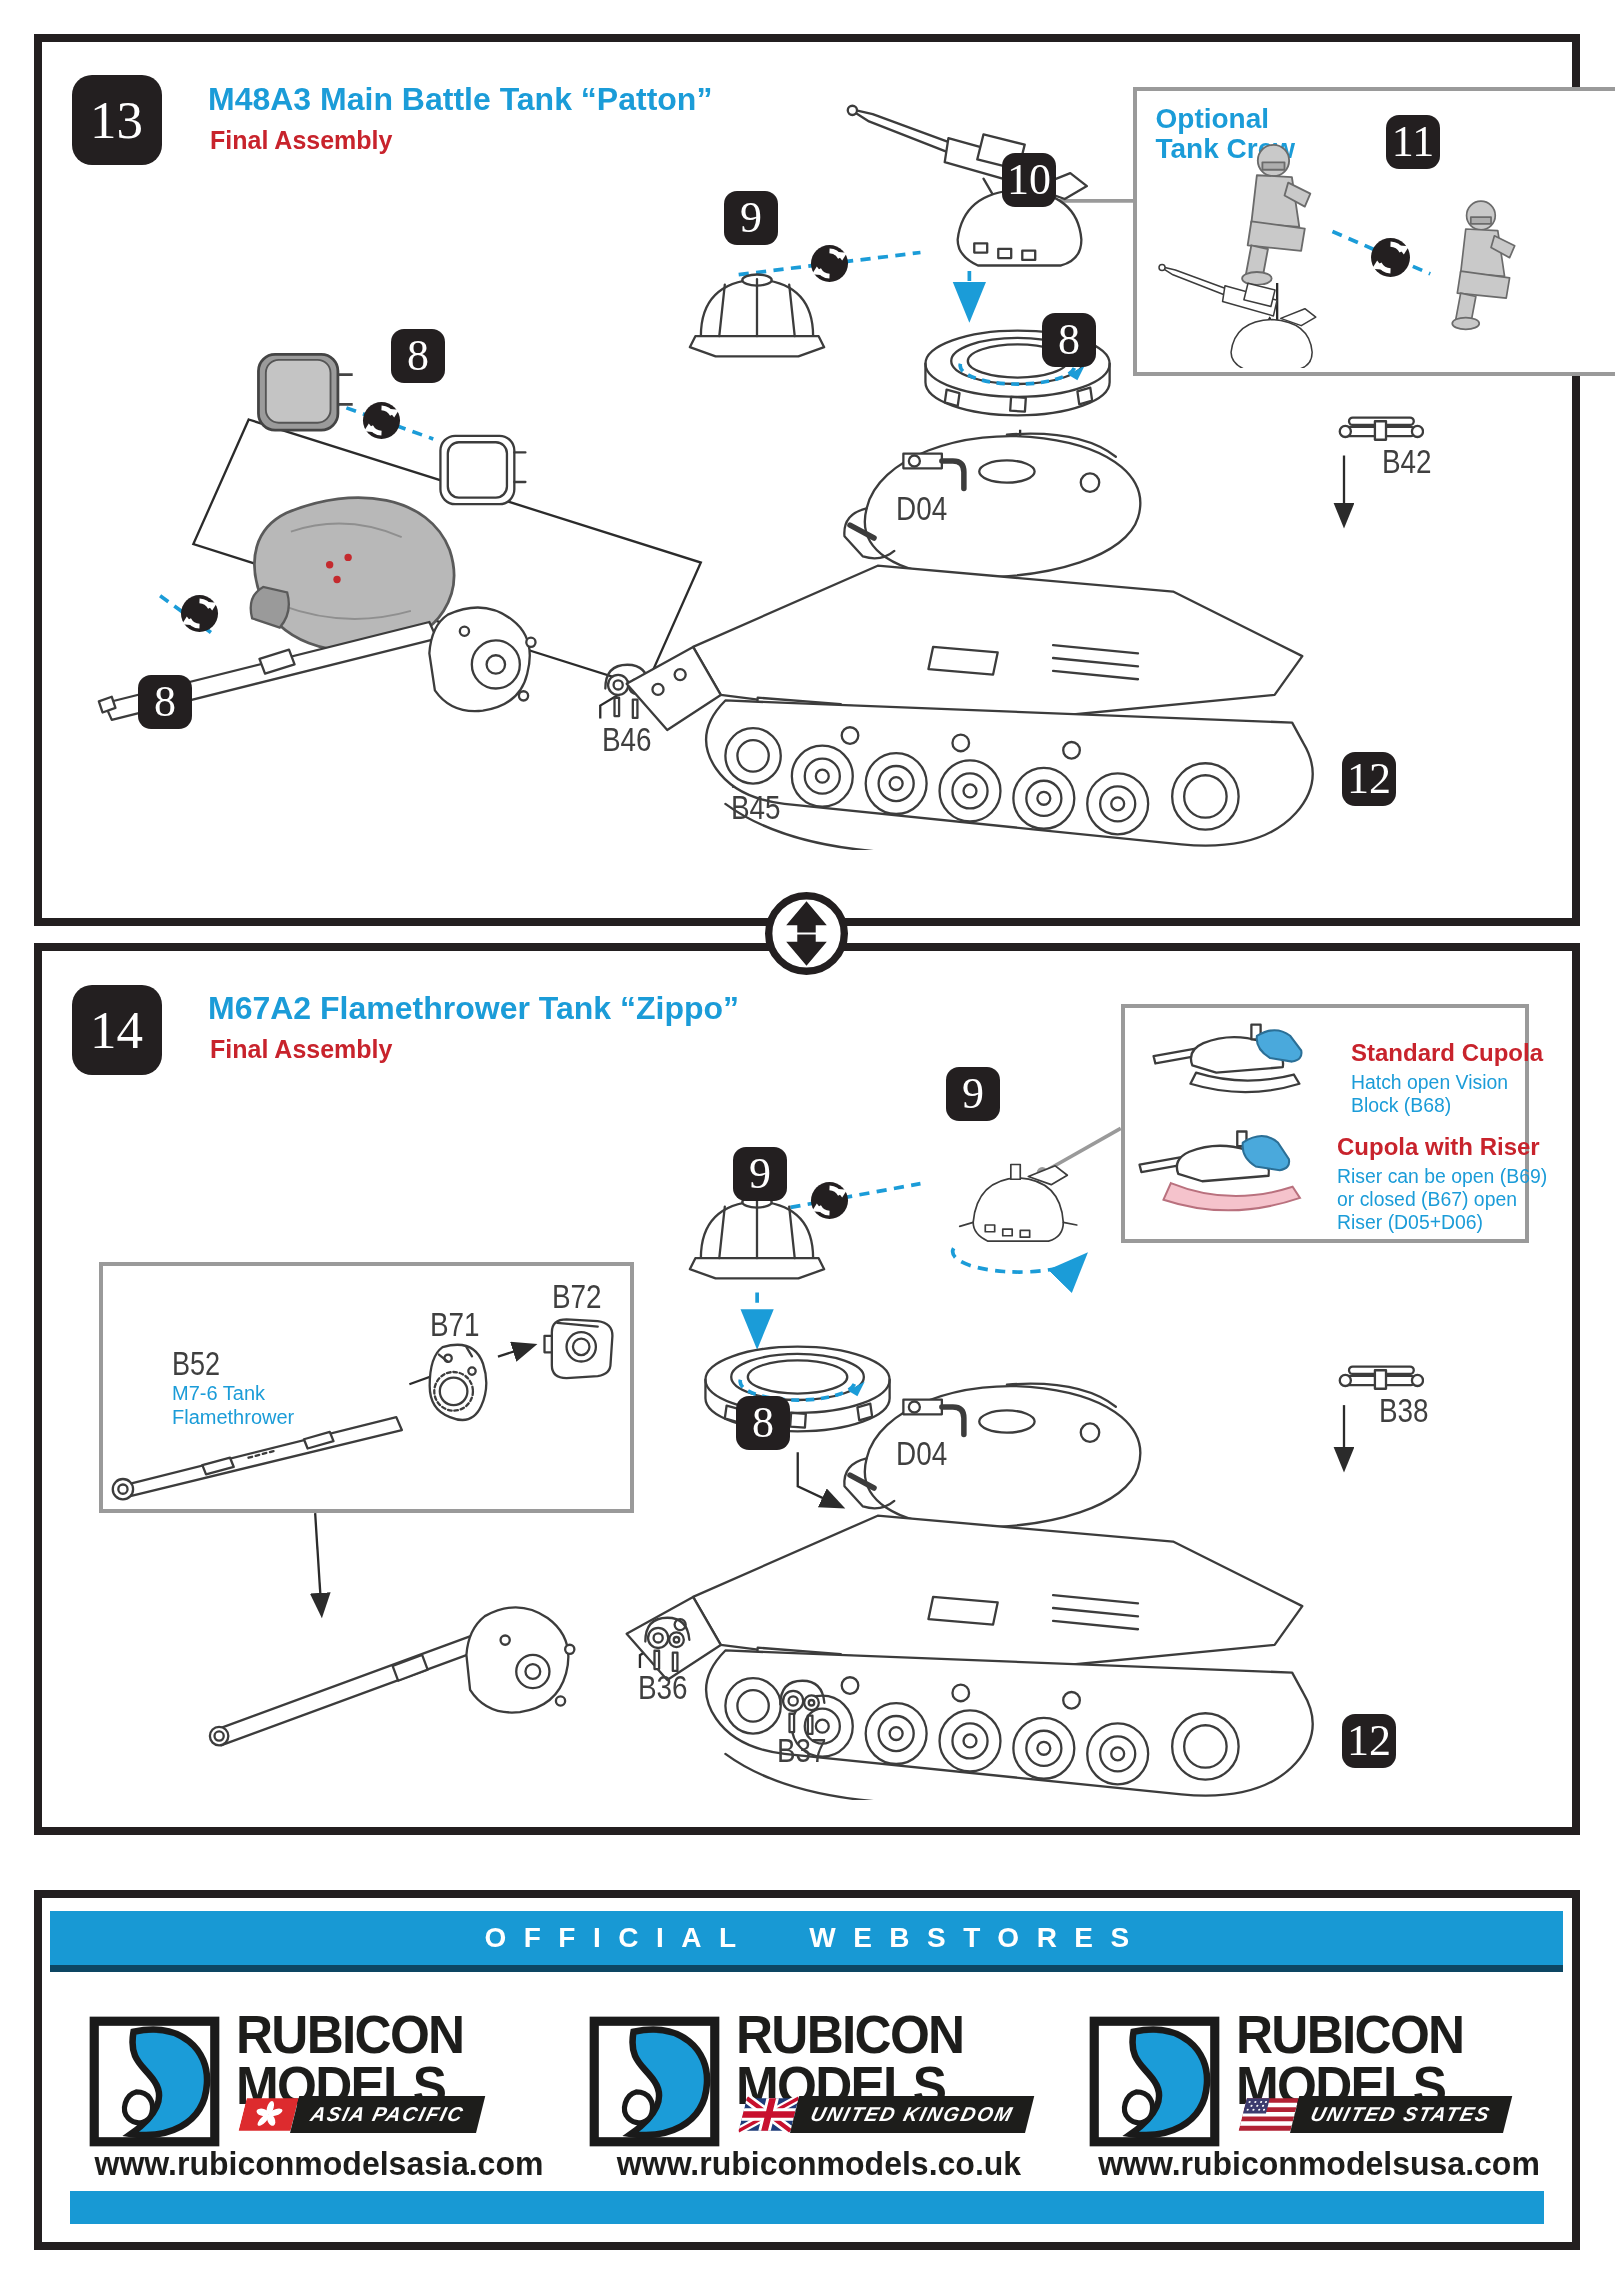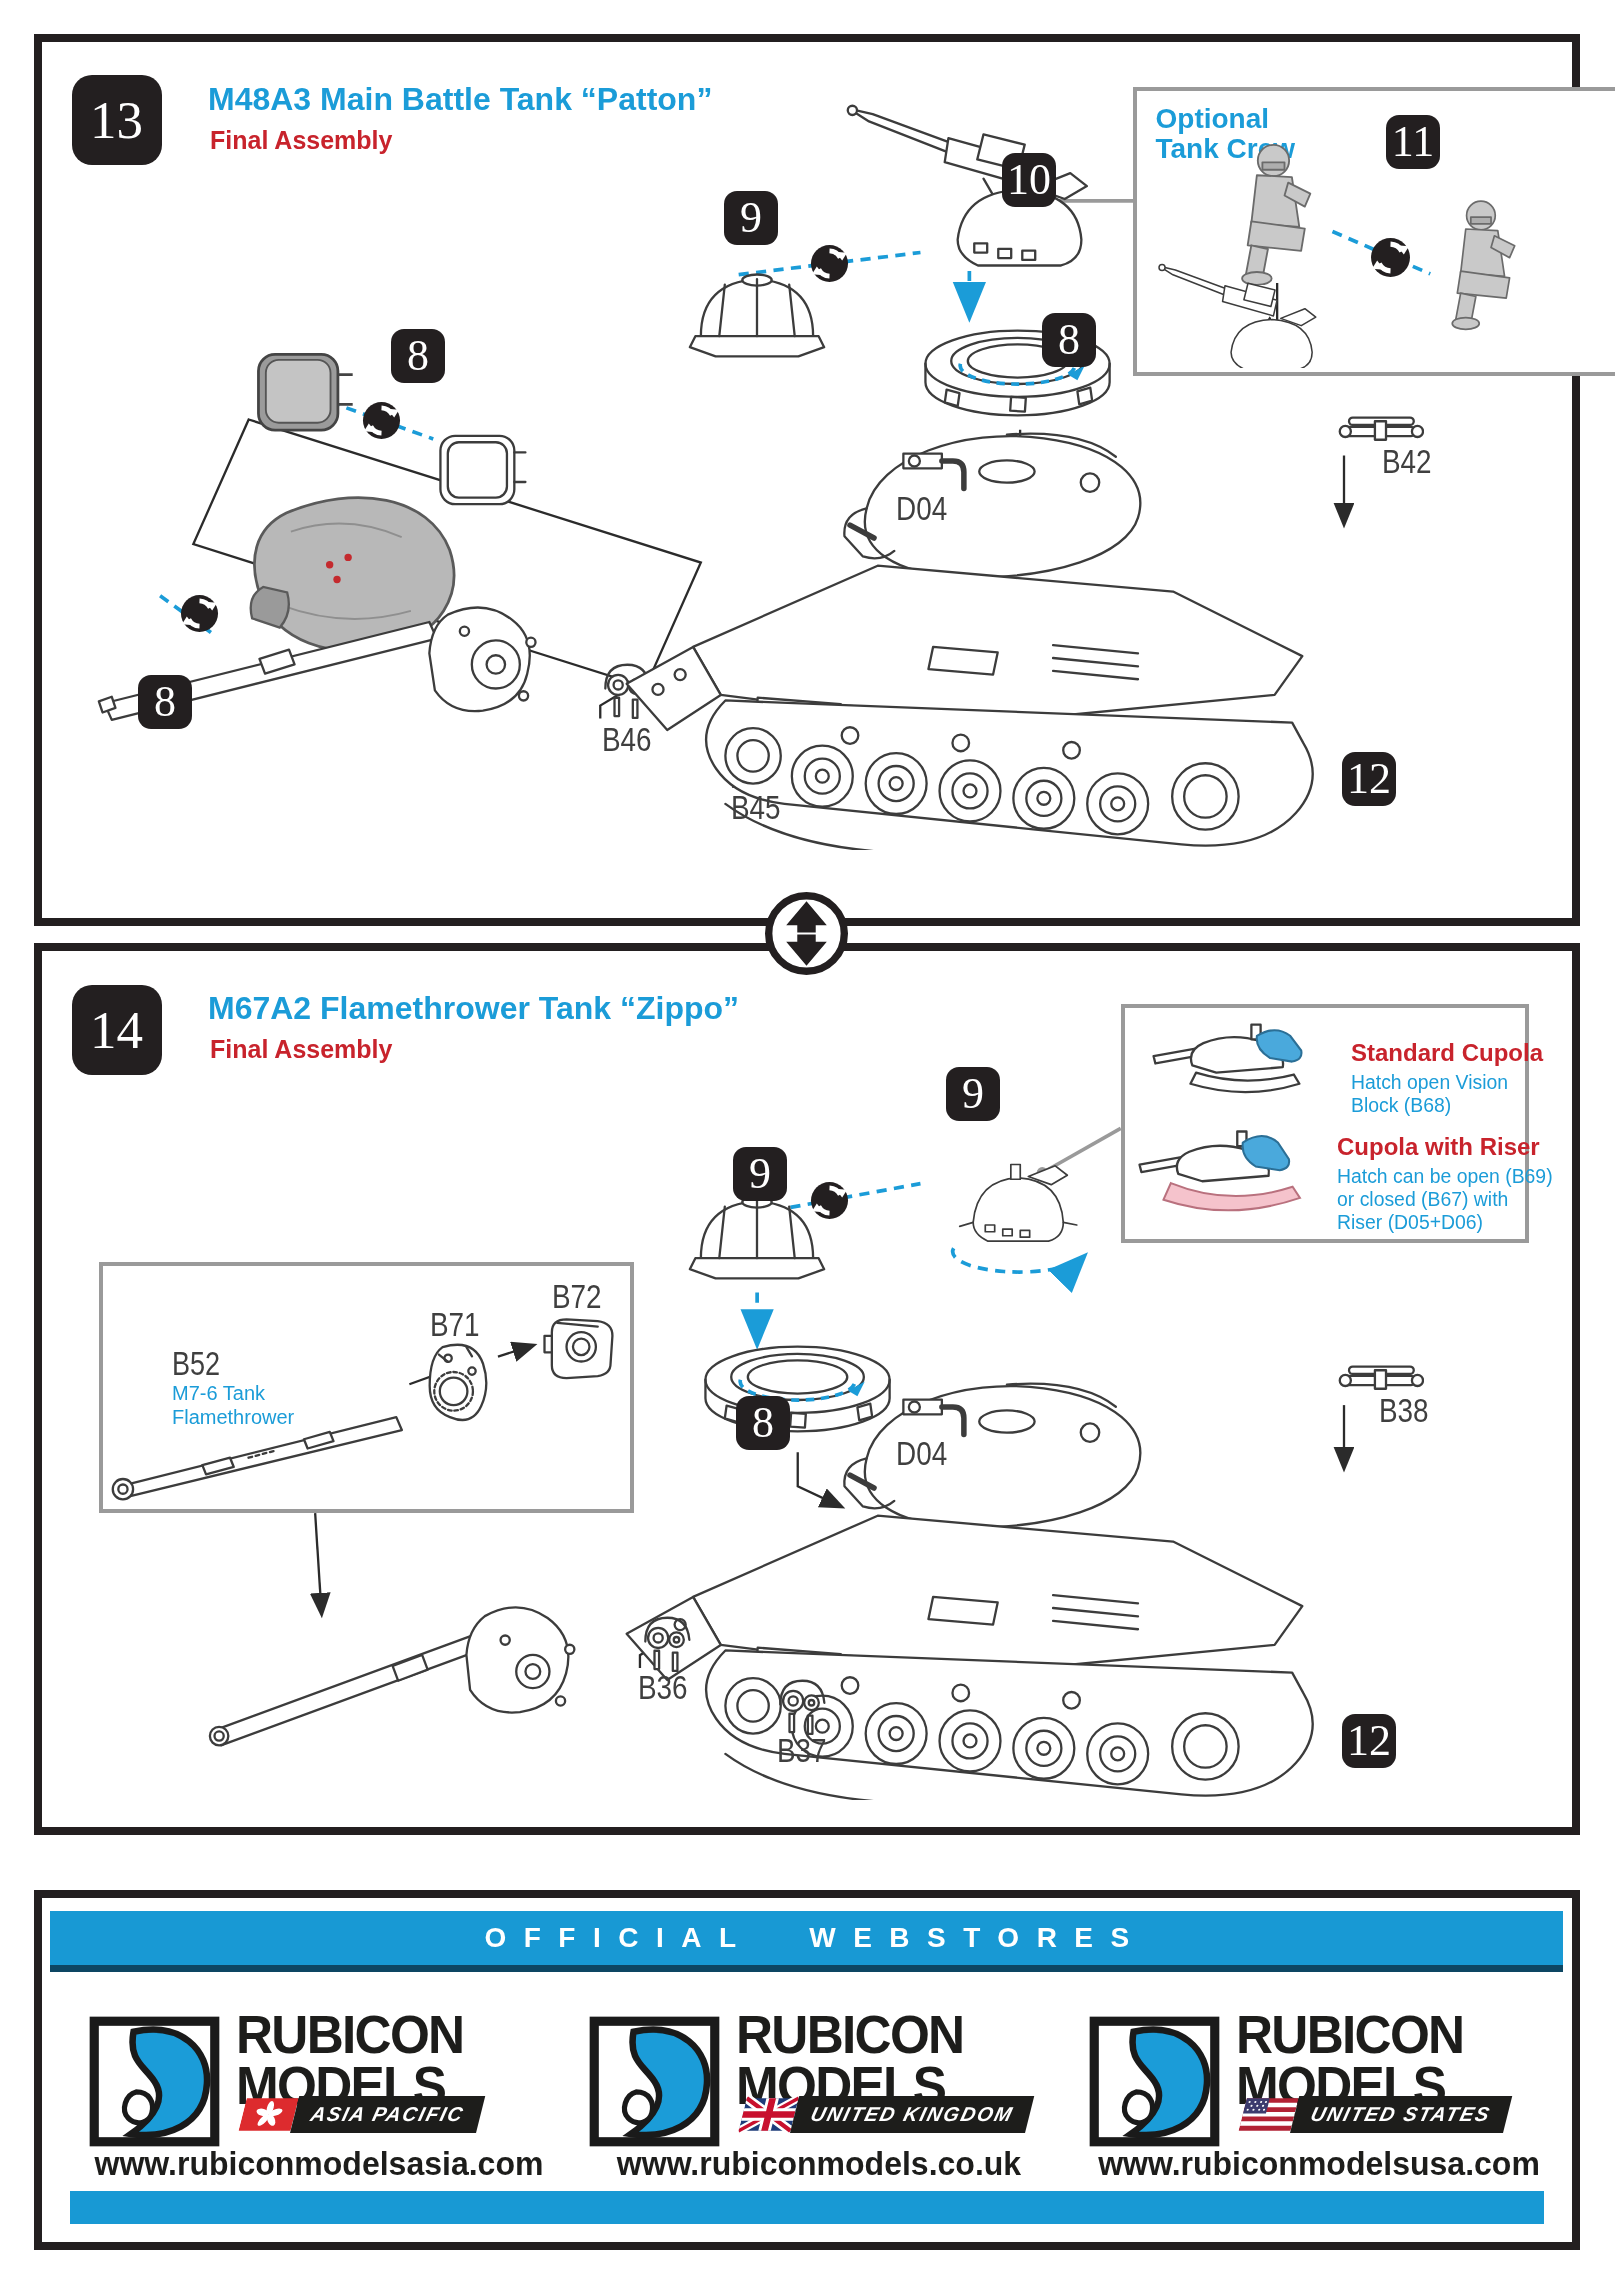--- a/index.html
+++ b/index.html
@@ -439,22 +439,22 @@
         <g class="lineart" stroke-width="2.2">
           <path d="M6 44 L62 34 l2 8 L8 52 Z"></path>
           <path d="M60 30 q30 -12 62 -2 l16 10 q10 6 8 18 l-72 6 -26 -8 q-6 -16 12 -24 Z"></path>
           <rect x="112" y="8" width="10" height="16"></rect>
         </g>
         <path d="M118 20 q22 -14 38 0 l12 18 q2 10 -10 12 l-26 -4 q-16 -10 -14 -26 Z" fill="#4aa9dc" stroke="#2b6f96" stroke-width="2.2"></path>
         <path d="M40 64 q64 26 132 4 l8 12 q-76 26 -148 2 Z" fill="#f5c3cc" stroke="#b9717e" stroke-width="2.2"></path>
       </svg>
       <div class="redtitle" style="left:212px;top:127px;">Cupola with Riser</div>
       <div class="bludesc" style="left:212px;top:157px;">
-        <span style="display:block">Hatch can be open (B69)</span>
-        <span style="display:block">or closed (B67) with</span>
+        <span style="display:block">Riser can be open (B69)</span>
+        <span style="display:block">or closed (B67) open</span>
         <span style="display:block">Riser (D05+D06)</span>
       </div>
     </div>
 
     <div class="inset" style="left:57px;top:311px;width:535px;height:251px;">
       <svg class="connect" width="526" height="242" viewBox="0 0 570 262">
         <defs>
             <marker id="ab52" markerWidth="12" markerHeight="10" refX="9" refY="4.5" orient="auto">
               <path d="M0 0L11 4.5L0 9Z" fill="#2b2b2b"></path>
             </marker>

